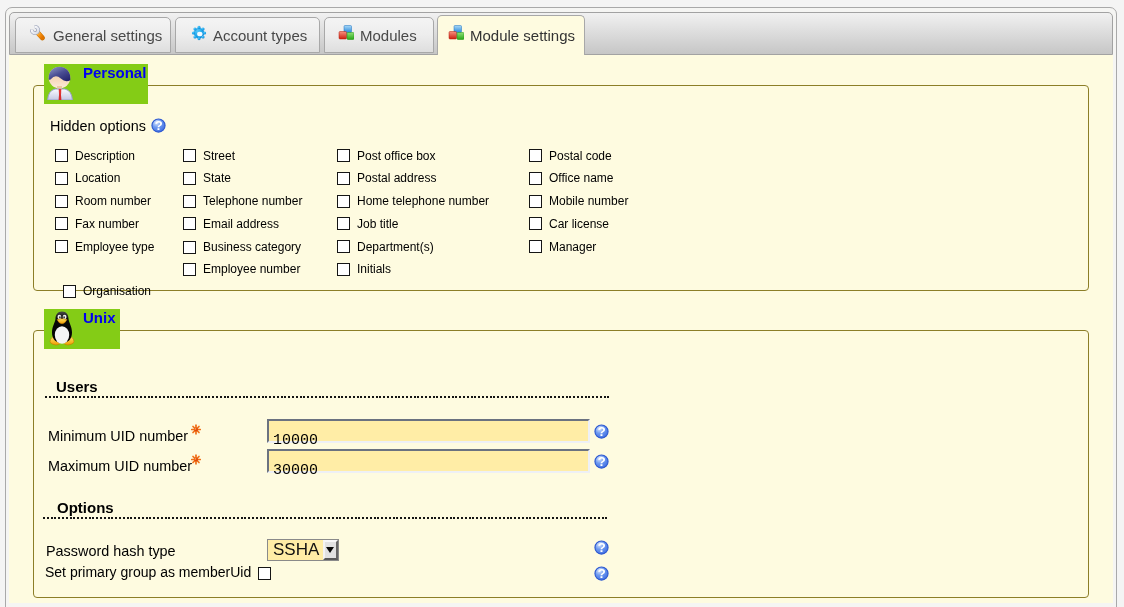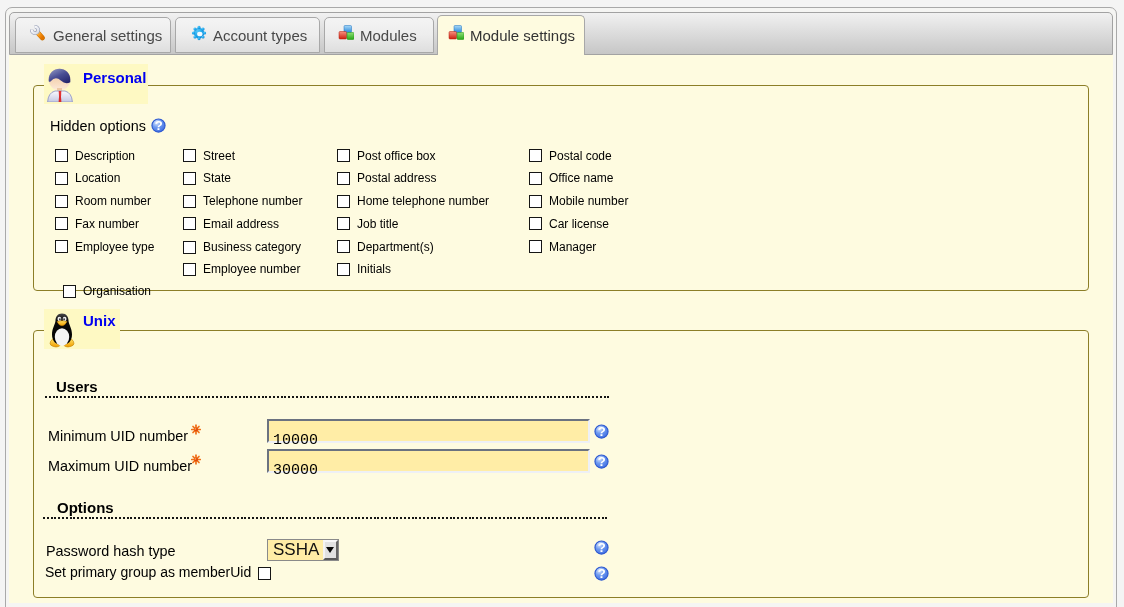--- a/index.html
+++ b/index.html
@@ -13,21 +13,21 @@
 #panel { position:absolute; left:9px; top:55px; width:1104px; height:548px; background:#fefbe0; }
 .tab { position:absolute; top:17px; height:36px; border:1px solid #a8a8a8;
   border-radius:5px 5px 0 0; background:linear-gradient(#f4f4f4,#ededed 50%,#dedede);
   display:flex; align-items:center; padding-left:15px; gap:6px;
   font-size:15px; color:#494949; }
 .tab svg { flex:0 0 auto; position:relative; top:-2px; }
 #tab4 { top:15px; height:40px; background:#fefbe0; border-bottom:none; color:#333; z-index:3; }
 fieldset, .fs { position:absolute; border:1px solid #8c7e28; border-radius:4px; }
 #fs1 { left:33px; top:85px; width:1056px; height:206px; }
 #fs2 { left:33px; top:330px; width:1056px; height:268px; }
-.legend { position:absolute; background:#fef9c3; display:flex; align-items:center; z-index:2; }
+.legend { position:absolute; background:#84cc16; display:flex; align-items:flex-start; z-index:2; }
 .legend .ltxt { font-weight:bold; font-size:15px; color:#0000f0; }
 .cell { position:absolute; display:flex; align-items:center; gap:7px; font-size:12px; color:#000; height:14px; white-space:nowrap; }
 .cb { flex:0 0 auto; width:13px; height:13px; border:1.5px solid #151515; background:#fff; }
 .txt { position:absolute; font-size:14.4px; color:#000; white-space:nowrap; }
 .subhead { position:absolute; font-weight:bold; font-size:15px; color:#000;
   border-bottom:none; }
 .subhead:after { content:""; position:absolute; left:0; right:0; bottom:0; height:2px;
   background:repeating-linear-gradient(90deg,#141414 0,#141414 2px,transparent 2px,transparent 3.8px); }
 .inp { position:absolute; width:323px; height:24px; background:#ffeda6;
   border-style:solid; border-width:2px; border-color:#6b7280 #eef0f5 #eef0f5 #6b7280;

